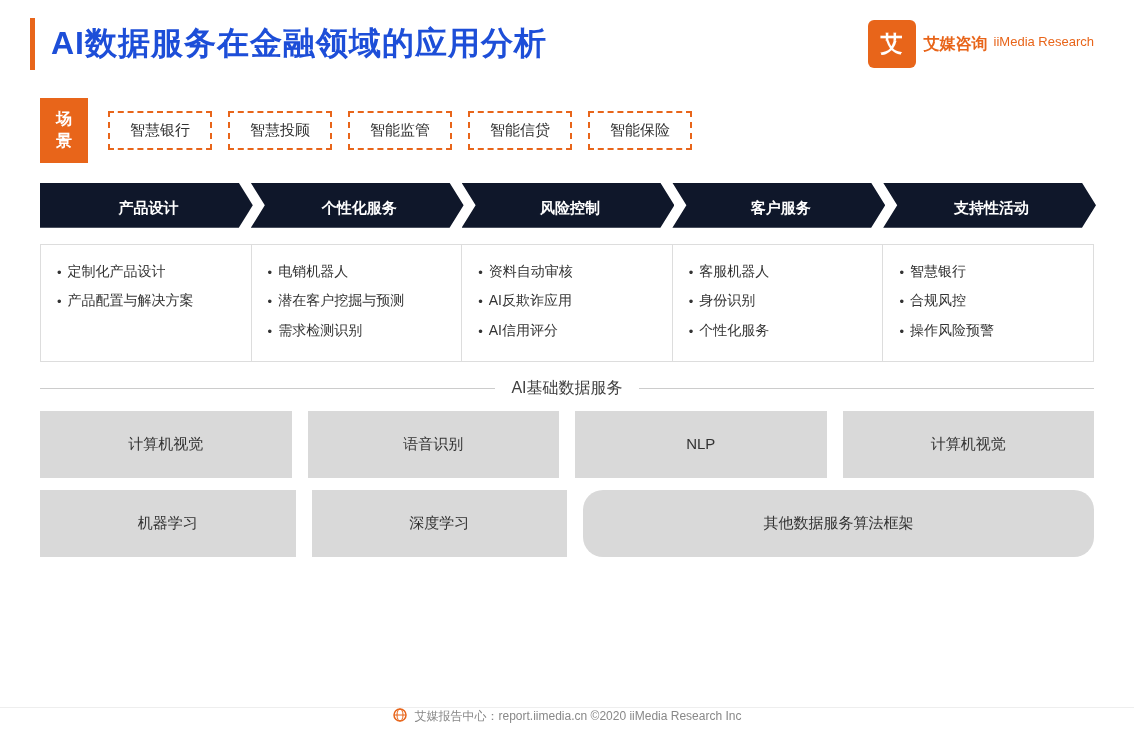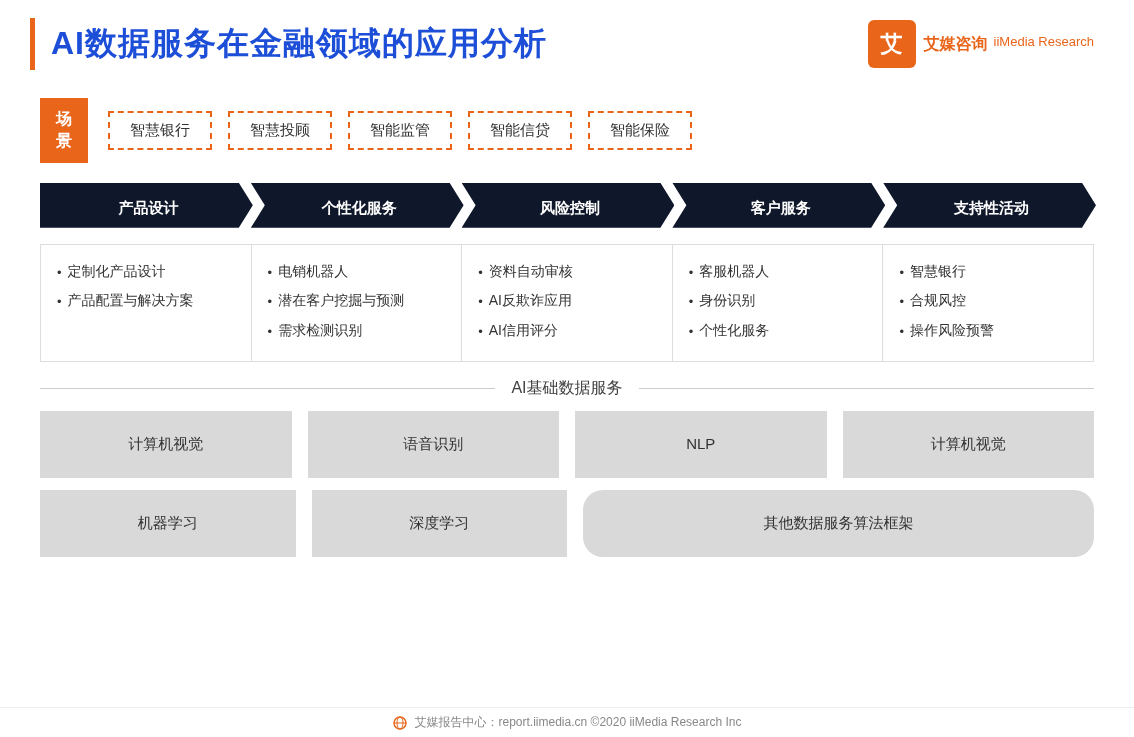--- a/index.html
+++ b/index.html
@@ -196,21 +196,21 @@
 
     
     .footer {
       position: absolute;
       bottom: 0;
       left: 0;
       right: 0;
       height: 30px;
       border-top: 1px solid #eee;
       display: flex;
-      align-items: center;
+      align-items: flex-start;
       justify-content: center;
       font-size: 12px;
       color: #888;
       gap: 8px;
     }
   </style>
 </head>
 <body>
 
 <div class="header">

